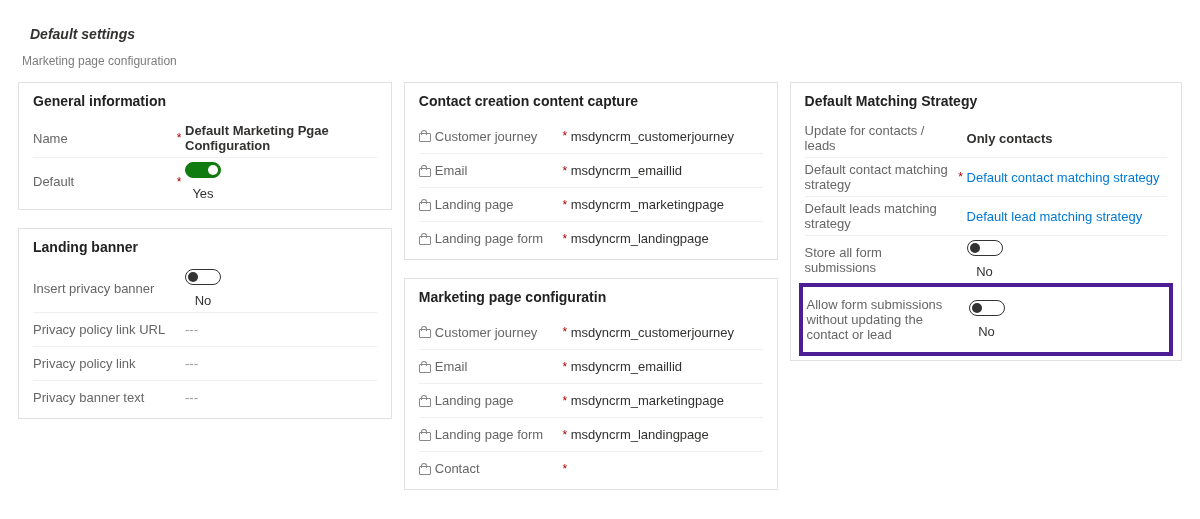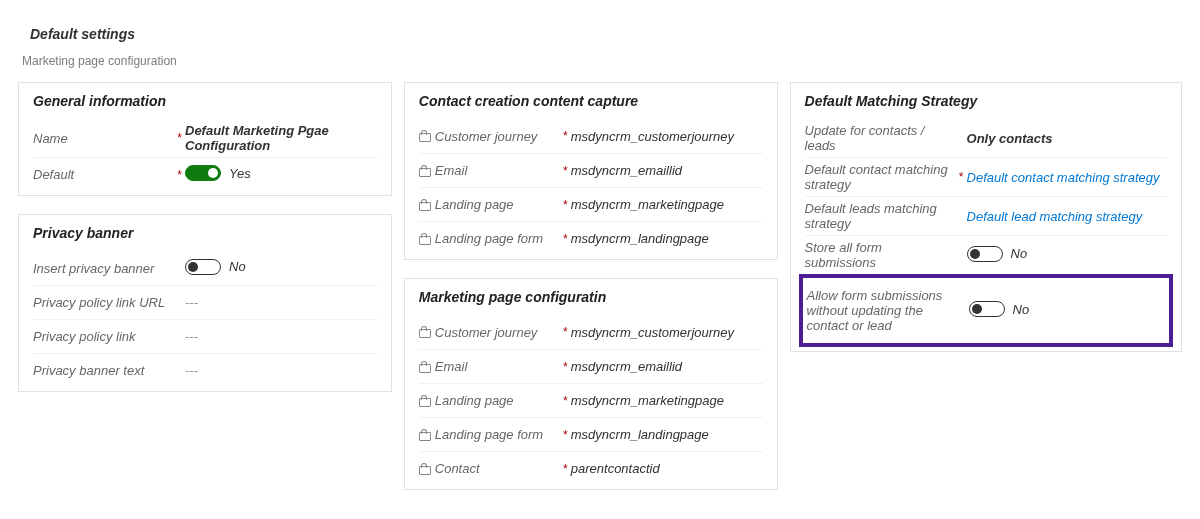--- a/index.html
+++ b/index.html
@@ -7,21 +7,21 @@
     font-family: "Segoe UI", Arial, sans-serif;
     font-size: 13px;
     color: #323130;
     margin: 0;
     padding: 14px 18px;
     background: #fff;
   }
   .page-title { font-size: 14px; font-weight: 600; margin: 12px; font-style: italic; }
   .page-subtitle { font-size: 12px; color: #7c7c7c; margin: 2px 0 14px 4px; }
 
-  .cols { display: flex; gap: 12px; align-items: flex-start; font-style: italic; }
+  .cols { display: flex; gap: 12px; align-items: flex-start; }
   .col { flex: 1; display: flex; flex-direction: column; gap: 18px; }
   .col3 { flex: 1.05; }
 
   .card {
     border: 1px solid #e1e1e1;
     padding: 10px 14px 4px 14px;
   }
   .card h3 {
     font-size: 14px;
     font-weight: 600;
@@ -72,21 +72,21 @@
     border:1px solid #888; border-radius:1px;
   }
   .lock-icon::after {
     content:""; position:absolute; top:0; left:2px; width:4px; height:4px;
     border:1px solid #888; border-bottom:none;
     border-radius: 5px 5px 0 0;
   }
 
   
   .toggle {
-    display:inline-flex; align-items:center; gap:8px; cursor:pointer;
+    display:inline-flex; align-items:center; gap:8px; cursor:pointer;flex-direction:column;
   }
   .toggle-sw {
     width:36px; height:16px; border-radius:10px; position:relative;
     border:1px solid #333;
   }
   .toggle-sw .knob {
     position:absolute; top:2px; width:10px; height:10px; border-radius:50%; background:#333;
   }
   .toggle-off .knob { left:2px; }
   .toggle-on { background:#107c10; border-color:#107c10; }
@@ -125,21 +125,21 @@
             <span class="toggle-sw toggle-on">
                 <span class="knob"></span>
               </span>
             <span class="toggle-lbl">Yes</span>
           </span>
         </div>
       </div>
     </div>
 
     <div class="card">
-      <h3>Privacy banner</h3>
+      <h3>Landing banner</h3>
 
       <div class="row">
         <div class="label-col">Insert privacy banner</div>
         <div class="asterisk-col"></div>
         <div class="value-col">
           <span class="toggle">
             <span class="toggle-sw toggle-off">
                 <span class="knob"></span>
               </span>
             <span class="toggle-lbl">No</span>
@@ -239,21 +239,20 @@
           </div>
         <div class="asterisk-col">*</div>
         <div class="value-col">msdyncrm_landingpage</div>
       </div>
       <div class="row">
         <div class="label-col">
             <span class="lock-icon"></span>
             <span>Contact</span>
           </div>
         <div class="asterisk-col">*</div>
-        <div class="value-col">parentcontactid</div>
       </div>
     </div>
   </div>
 
   <div class="col col3">
     <div class="card">
       <h3>Default Matching Strategy</h3>
 
       <div class="row">
         <div class="label-col wide">Update  for contacts / leads</div>

